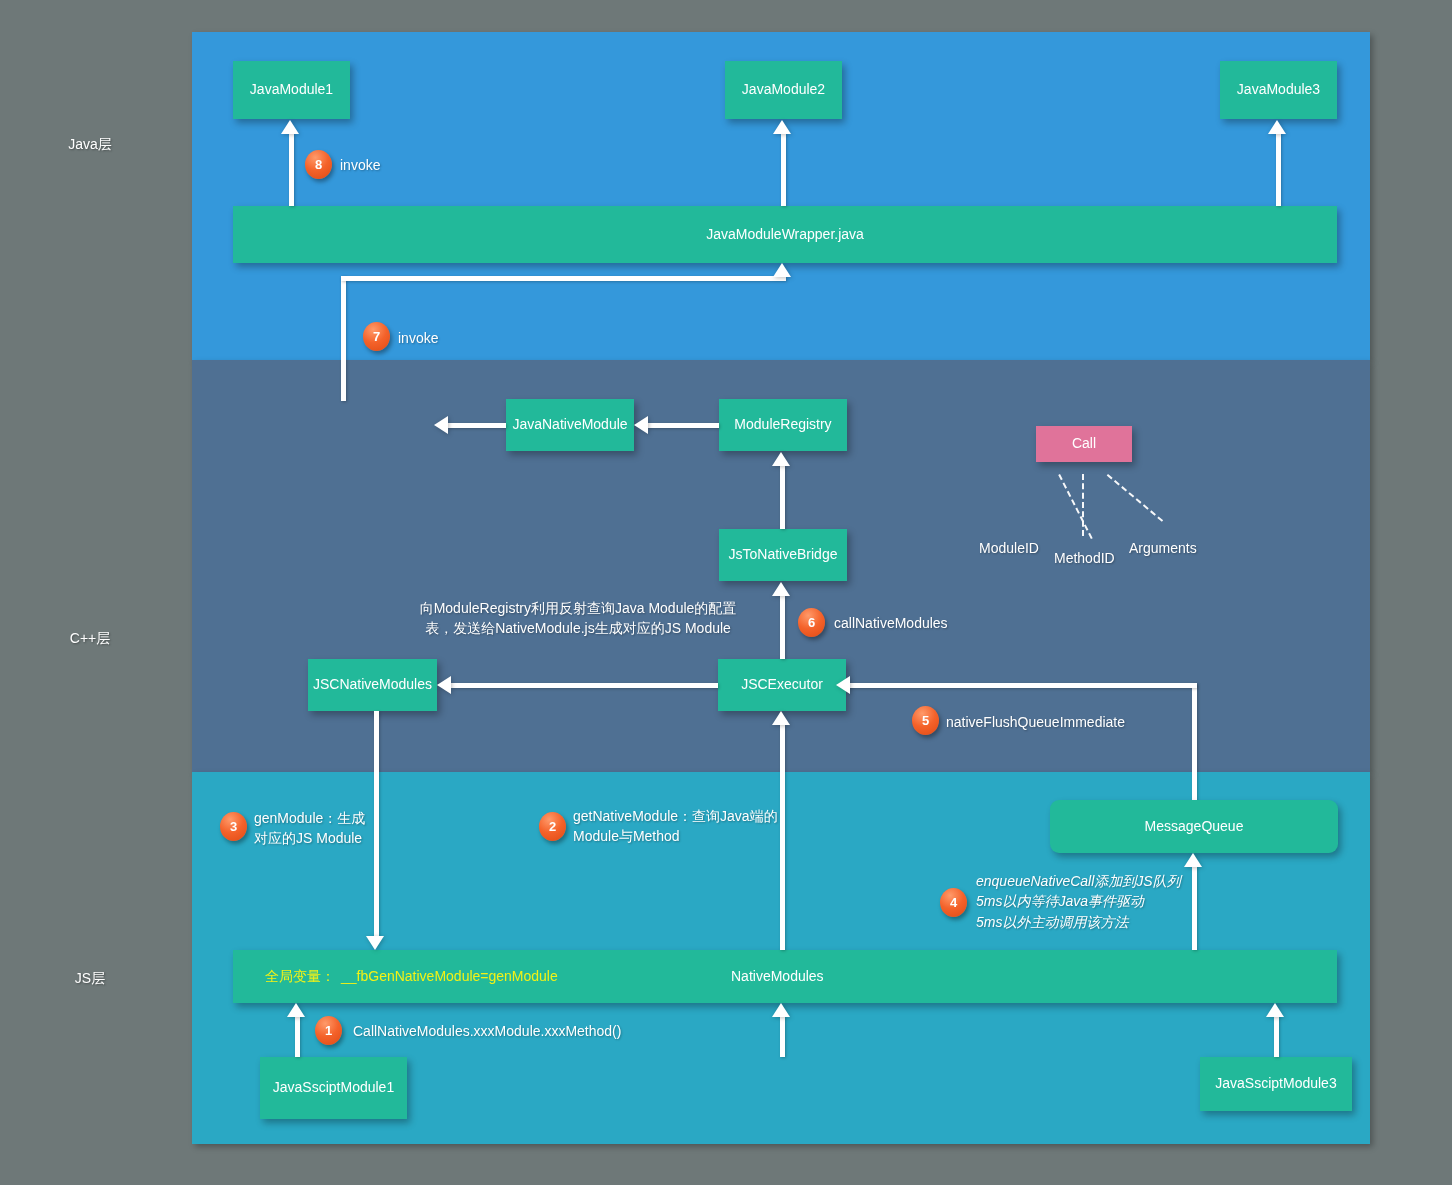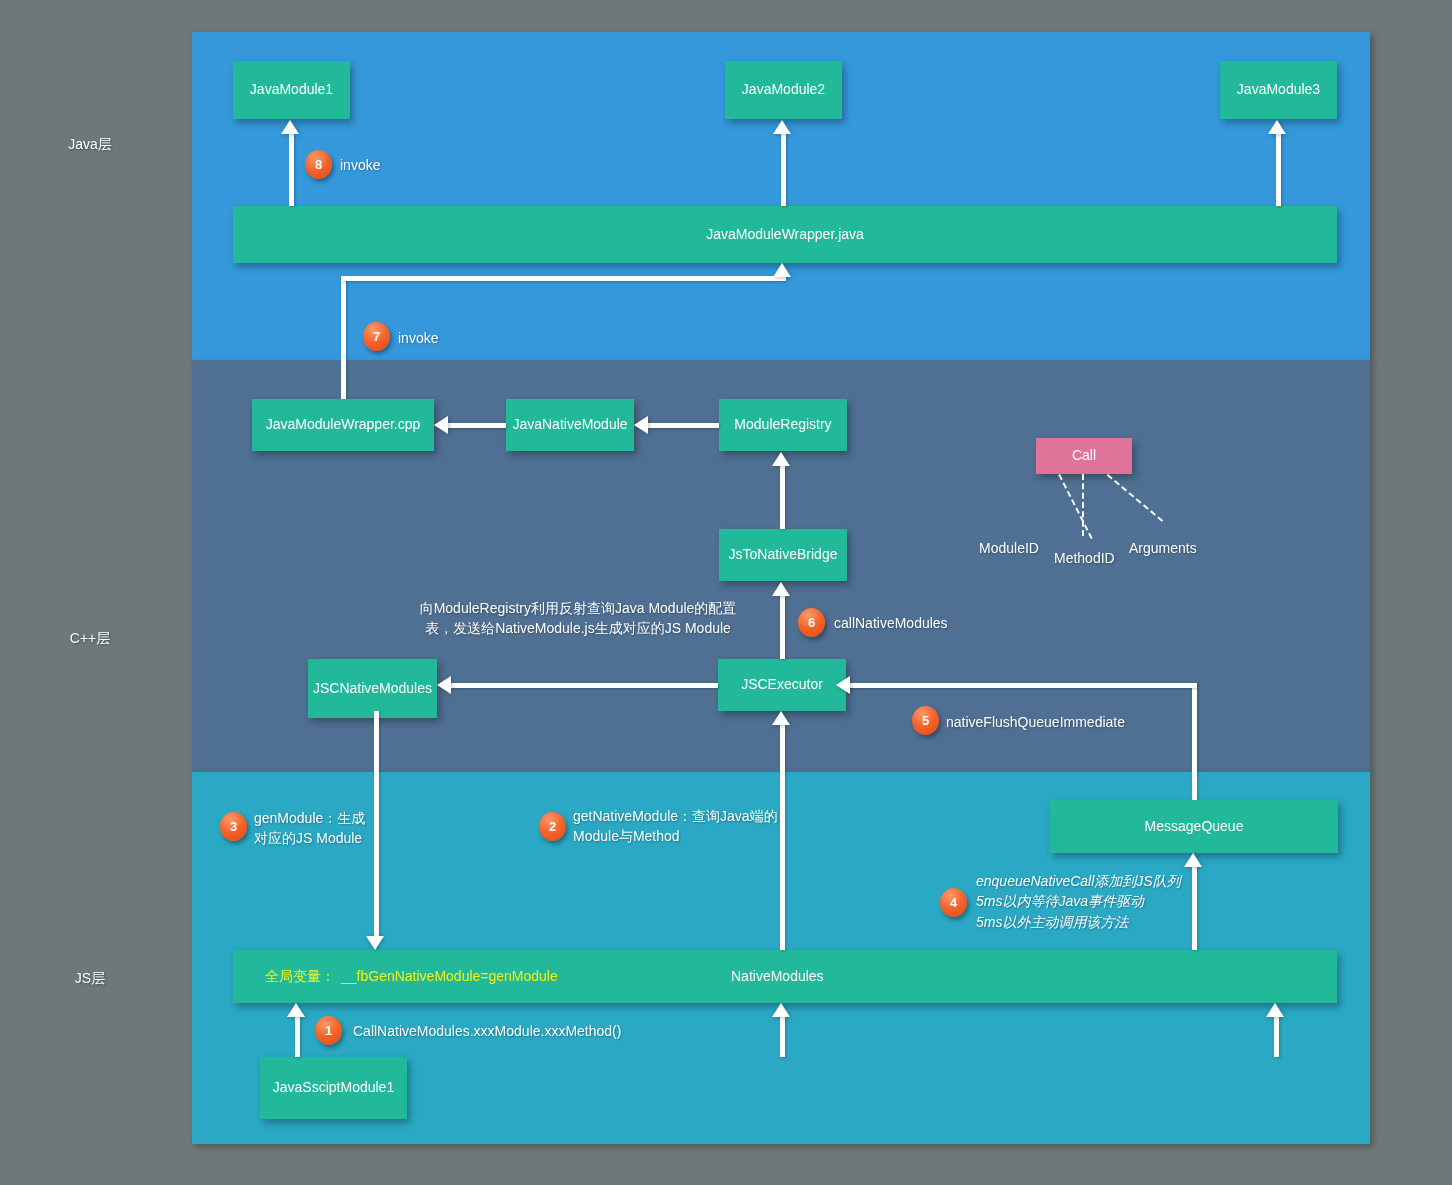--- a/index.html
+++ b/index.html
@@ -166,28 +166,27 @@
 
   <div class="elbow-seg" style="left:341px; top:398px; width:5px; height:-0px;"></div>
   <div class="arrow-v" style="left:341px; top:276px; height:125px;"></div>
   <div class="arrow-h" style="left:341px; top:276px; width:445px;"></div>
   <div class="arrow-v" style="left:781px; top:276px; height:0px;"></div>
   <div class="head head-up" style="left:773px; top:263px;"></div>
 
   <div class="badge" style="left:363px; top:322px;">7</div>
   <div class="note" style="left:398px; top:328px;">invoke</div>
 
-  <div class="box" style="left:252px; top:399px; width:182px; height:52px;">JavaModuleWrapper.cpp</div>
   <div class="box" style="left:506px; top:399px; width:128px; height:52px;">JavaNativeModule</div>
   <div class="box" style="left:719px; top:399px; width:128px; height:52px;">ModuleRegistry</div>
   <div class="box" style="left:719px; top:529px; width:128px; height:52px;">JsToNativeBridge</div>
-  <div class="box" style="left:308px; top:659px; width:129px; height:59px;">JSCNativeModules</div>
+  <div class="box" style="left:308px; top:659px; width:129px; height:52px;">JSCNativeModules</div>
   <div class="box" style="left:718px; top:659px; width:128px; height:52px;">JSCExecutor</div>
 
-  <div class="box pink" style="left:1036px; top:438px; width:96px; height:36px;">Call</div>
+  <div class="box pink" style="left:1036px; top:426px; width:96px; height:36px;">Call</div>
 
   <div class="dashed" style="left:1060px; top:474px; width:72px; transform: rotate(63deg);"></div>
   <div class="dashed" style="left:1084px; top:474px; width:62px; transform: rotate(90deg);"></div>
   <div class="dashed" style="left:1108px; top:474px; width:72px; transform: rotate(40deg);"></div>
 
   <div class="callpart" style="left:979px; top:540px;">ModuleID</div>
   <div class="callpart" style="left:1054px; top:550px;">MethodID</div>
   <div class="callpart" style="left:1129px; top:540px;">Arguments</div>
 
   <div class="arrow-h" style="left:648px; top:423px; width:71px;"></div>
@@ -211,29 +210,30 @@
   <div class="badge" style="left:798px; top:608px;">6</div>
   <div class="note" style="left:834px; top:613px;">callNativeModules</div>
 
   <div class="badge" style="left:912px; top:706px;">5</div>
   <div class="note" style="left:946px; top:712px;">nativeFlushQueueImmediate</div>
 
   <div class="arrow-v" style="left:1192px; top:683px; height:119px;"></div>
   <div class="arrow-h" style="left:848px; top:683px; width:349px;"></div>
   <div class="head head-left" style="left:836px; top:676px;"></div>
 
-  <div class="box" style="left:1050px; top:800px; width:288px; height:53px;">MessageQueue</div>
+  <div class="box" style="left:1050px; top:800px; width:288px; height:53px;border-radius:9px;">MessageQueue</div>
 
   <div class="box" style="left:233px; top:950px; width:1104px; height:53px; justify-content:flex-start; padding-left:32px;">
     <span class="yellowtext">全局变量：</span>
     <span class="yellowtext" style="margin-left:6px;">__fbGenNativeModule=genModule</span>
     <span style="position:absolute; left:498px;">NativeModules</span>
   </div>
 
   <div class="box" style="left:224px; top:1057px; width:147px; height:62px;margin-left:36px;">JavaSsciptModule1</div>
+  <div class="box" style="left:1200px; top:1057px; width:152px; height:54px;">JavaSsciptModule3</div>
 
   <div class="arrow-v" style="left:374px; top:711px; height:225px;"></div>
   <div class="head head-down" style="left:366px; top:936px;"></div>
 
   <div class="arrow-v" style="left:780px; top:724px; height:226px;"></div>
   <div class="head head-up" style="left:772px; top:711px;"></div>
 
   <div class="arrow-v" style="left:295px; top:1016px; height:41px;"></div>
   <div class="head head-up" style="left:287px; top:1003px;"></div>
 

